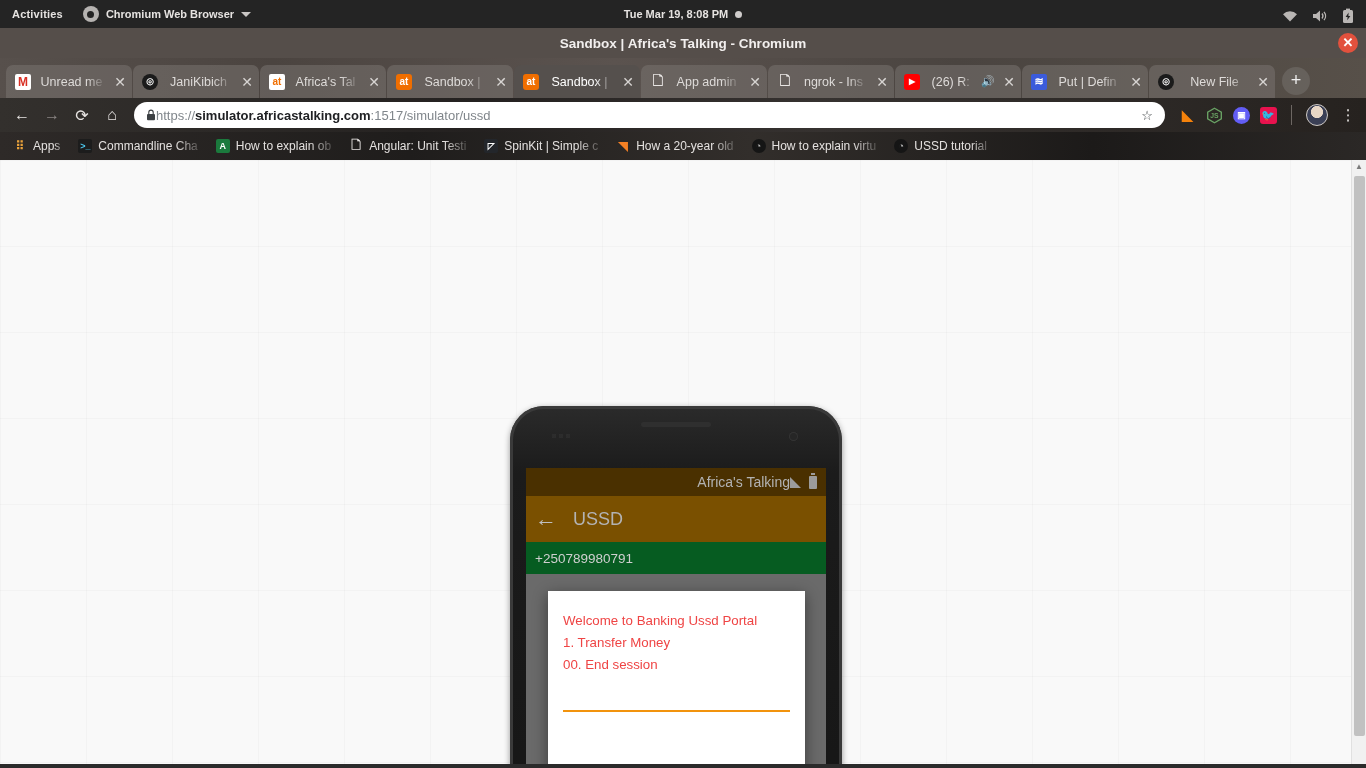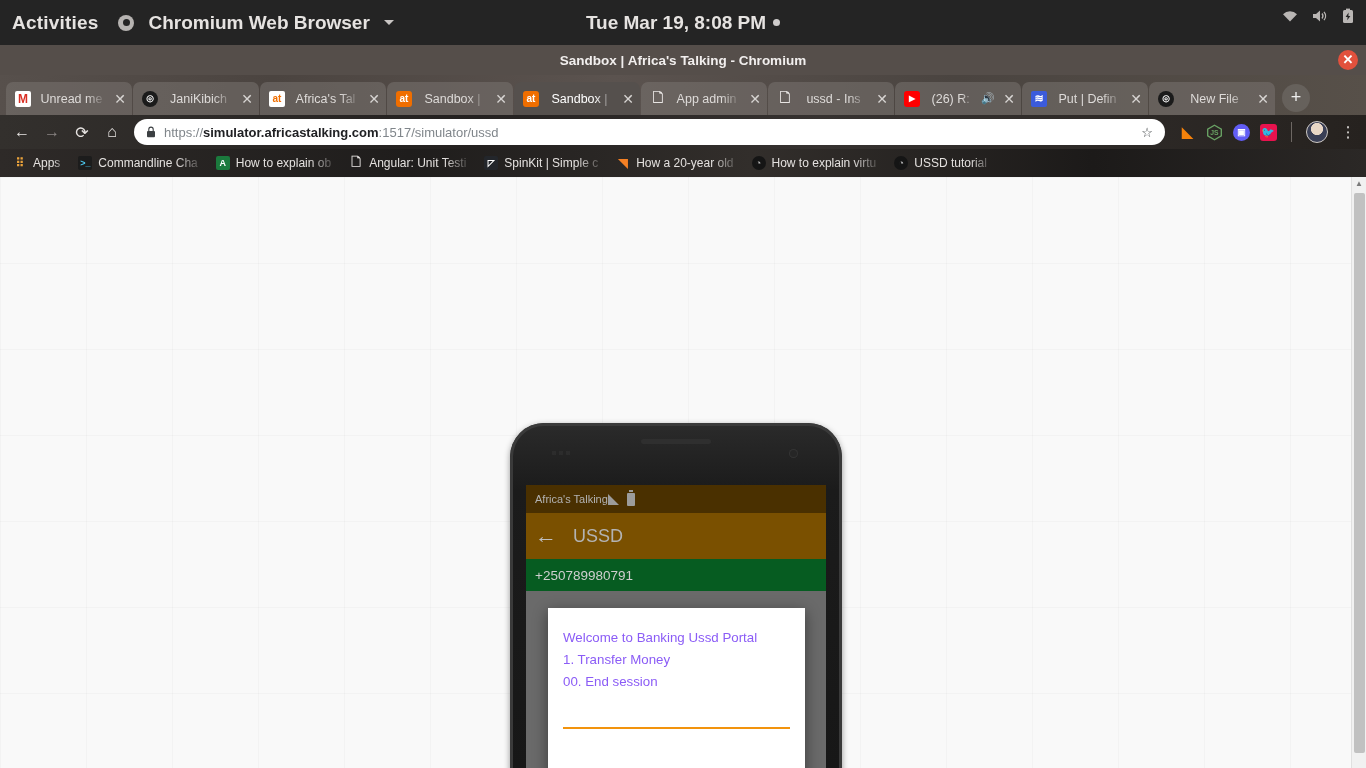--- a/index.html
+++ b/index.html
@@ -5,29 +5,29 @@
   * { box-sizing: border-box; margin: 0; padding: 0; }
   html, body {
     width: 1366px; height: 768px;
     overflow: hidden;
     font-family: "Liberation Sans", sans-serif;
     background: #2b2b2b;
   }
 
   
   .gnome-bar {
-    height: 45px; width: 100%;
+    height: 28px; width: 100%;
     background: #242424;
     display: flex; align-items: center;
     position: relative;
     color: #e6e3e1;
-    font-size: 19px; font-weight: bold;
+    font-size: 11px; font-weight: bold;
   }
   .gnome-activities { padding: 0 14px 0 12px; letter-spacing: .2px; }
-  .gnome-app { display: flex; align-items: center; gap: 14px; padding: 0 6px; justify-content: center; }
+  .gnome-app { display: flex; align-items: center; gap: 7px; padding: 0 6px; justify-content: center; }
   .chromium-mini {
     width: 16px; height: 16px; border-radius: 50%;
     background: #b6b3b1;
     position: relative; display: inline-block;
   }
   .chromium-mini::after {
     content: ""; position: absolute; left: 4.5px; top: 4.5px;
     width: 7px; height: 7px; border-radius: 50%;
     background: #242424;
   }
@@ -108,21 +108,21 @@
     height: 34px; background: #2e2a28;
     display: flex; align-items: center; gap: 2px; padding: 0 8px;
     background-image: linear-gradient(90deg,#33302d 0%,#242120 35%,#363230 60%,#26221f 100%);
   }
   .nav-btn { width: 28px; height: 28px; color: #e7e4e2; font-size: 16px;
              display: flex; align-items: center; justify-content: center; }
   .nav-btn.disabled { color: #8b8684; }
   .omnibox {
     flex: 1 1 auto; height: 26px; margin: 0 6px;
     background: #ffffff; border-radius: 13px;
-    display: flex; align-items: center; gap: 8px; padding: 0 12px;
+    display: flex; align-items: center; padding: 0 12px;
     font-size: 13px; color: #5f6368; overflow: hidden; position: relative;
   }
   .omnibox .lock { font-size: 11px; color: #3c4043; }
   .url-domain { color: #202124; font-weight: bold; }
   .url-scheme, .url-path { color: #80868b; }
   .star { position: absolute; right: 12px; font-size: 13px; color: #3c4043; }
   .ext-icons { display: flex; align-items: center; gap: 10px; padding-left: 6px; }
   .ext {
     width: 17px; height: 17px; border-radius: 3px;
     display: flex; align-items: center; justify-content: center;
@@ -205,22 +205,22 @@
     background: #262626; box-shadow: inset 0 0 0 1px #343434;
   }
   .phone-sensor { position: absolute; left: 42px; top: 28px; width: 18px; height: 4px; opacity: .35;
                   background: repeating-linear-gradient(90deg,#3c3c3c 0 4px,transparent 4px 7px); }
   .screen {
     width: 300px; height: 498px; background: #6a6a6a;
     position: relative; overflow: hidden;
   }
   .sim-statusbar {
     height: 28px; background: #4a3000;
-    display: flex; align-items: center; justify-content: flex-start;
-    padding: 0 9px; color: #b2b2b2; font-size: 11px;
+    display: flex; align-items: center; justify-content: flex-end;
+    padding: 0 9px; color: #b2b2b2; font-size: 14px;
   }
   .sb-icons { display: flex; align-items: center; gap: 8px; }
   .sig-tri {
     width: 0; height: 0;
     border-left: 11px solid #9c9c9c;
     border-top: 11px solid transparent;
   }
   .batt { width: 8px; height: 13px; background: #9c9c9c; border-radius: 1px; position: relative; }
   .batt::before { content:""; position:absolute; left:2px; top:-3px; width:4px; height:2px; background:#9c9c9c; }
   .sim-appbar {
@@ -248,21 +248,21 @@
 
   
   .dialog {
     position: absolute; left: 548px; top: 431px;
     width: 257px; height: 230px;
     background: #ffffff;
     box-shadow: 0 4px 14px rgba(0,0,0,.45);
   }
   .dialog-text {
     padding: 19px 26px 0 15px;
-    color: #8b5cf6; font-size: 13.3px; line-height: 22px;
+    color: #ef4444; font-size: 13.3px; line-height: 22px;
   }
   .dialog-input-wrap { padding: 12px 15px 0 15px; }
   .dialog-input {
     width: 100%; height: 24px;
     border: none; border-bottom: 2px solid #f2930d;
     background: transparent; outline: none;
     font-family: "Liberation Sans", sans-serif; font-size: 13.3px; color: #1f1f1f;
   }
 </style>
 </head>
@@ -336,21 +336,21 @@
     </div>
 
     <div class="tab">
       <span class="favicon fav-doc">🗋</span>
       <span class="tab-title">App admin</span>
       <span class="tab-close">✕</span>
     </div>
 
     <div class="tab">
       <span class="favicon fav-doc">🗋</span>
-      <span class="tab-title">ussd - Ins</span>
+      <span class="tab-title">ngrok - Ins</span>
       <span class="tab-close">✕</span>
     </div>
 
     <div class="tab">
       <span class="favicon fav-yt">▶</span>
       <span class="tab-title">(26) R:</span>
       <span class="tab-audio">🔊</span>
       <span class="tab-close">✕</span>
     </div>
 

